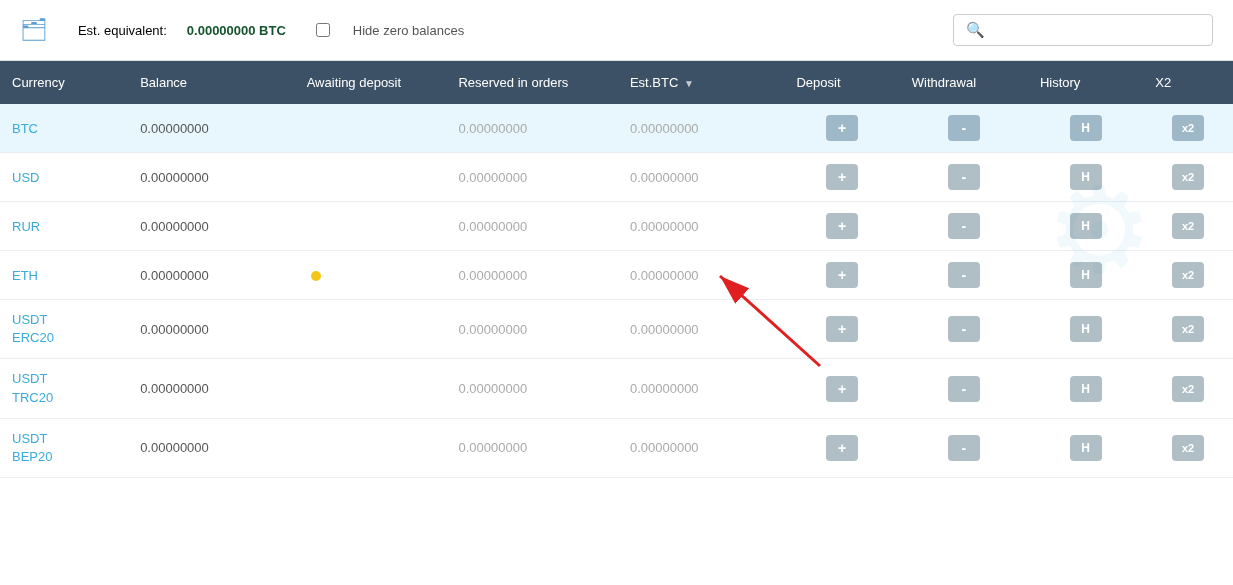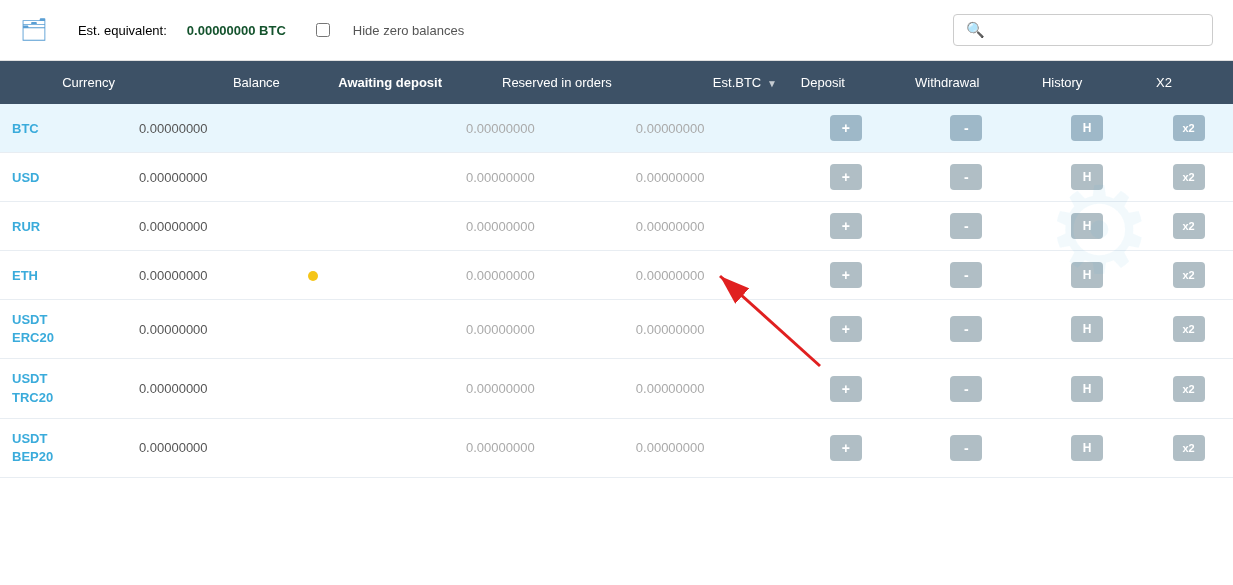--- a/index.html
+++ b/index.html
@@ -107,21 +107,21 @@
       border-collapse: collapse;
     }
     thead tr {
       background: #3d5166;
       color: #fff;
     }
     thead th {
       padding: 14px 12px;
       font-weight: 500;
       font-size: 13px;
-      text-align: right;
+      text-align: left;
       white-space: nowrap;
     }
     thead th.center { text-align: left; }
     thead th .sort-icon {
       font-size: 10px;
       margin-left: 2px;
       opacity: 0.7;
     }
 
     tbody tr {
@@ -131,21 +131,21 @@
     tbody tr:first-child {
       background: #e8f6fd;
     }
     tbody td {
       padding: 11px 12px;
       font-size: 13px;
       vertical-align: middle;
     }
     .currency-name {
       color: #3aabdb;
-      font-weight: 700;
+      font-weight: 400;
       font-size: 13px;
     }
     .currency-name.multi-line {
       line-height: 1.4;
     }
     .balance-val {
       color: #555;
     }
     .zero-val {
       color: #aaa;
@@ -203,21 +203,21 @@
       width: 10px;
       height: 10px;
       background: #f5c518;
       border-radius: 50%;
       margin-left: 4px;
       vertical-align: middle;
     }
 
     .col-currency { width: 100px; }
     .col-balance { width: 130px; }
-    .col-awaiting { width: 110px; font-weight: bold; }
+    .col-awaiting { width: 110px; }
     .col-reserved { width: 120px; }
     .col-estbtc { width: 130px; }
     .col-deposit { width: 90px; text-align: center; }
     .col-withdrawal { width: 100px; text-align: center; }
     .col-history { width: 90px; text-align: center; }
     .col-x2 { width: 70px; text-align: center; }
 
     .btn-cell { text-align: center; }
   </style>
 </head>

